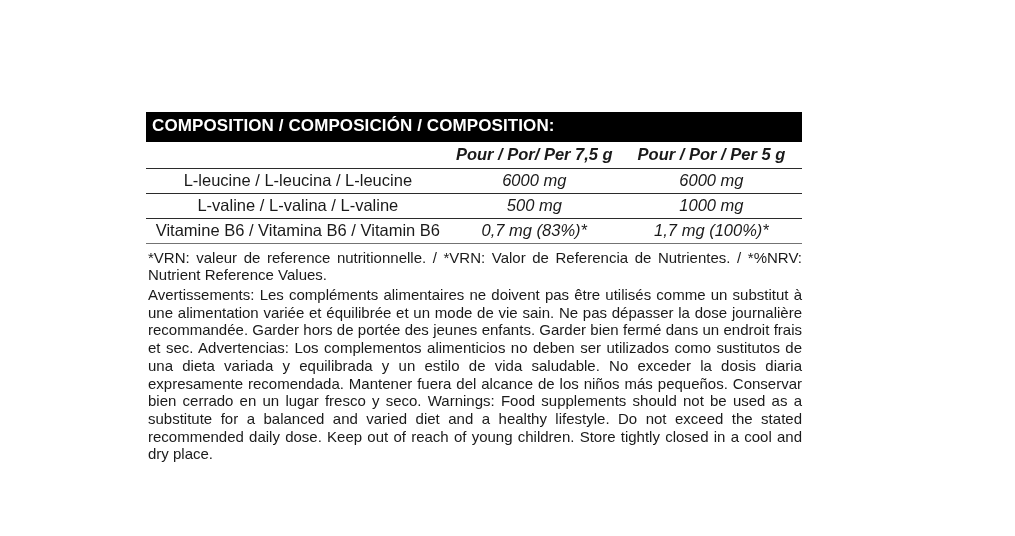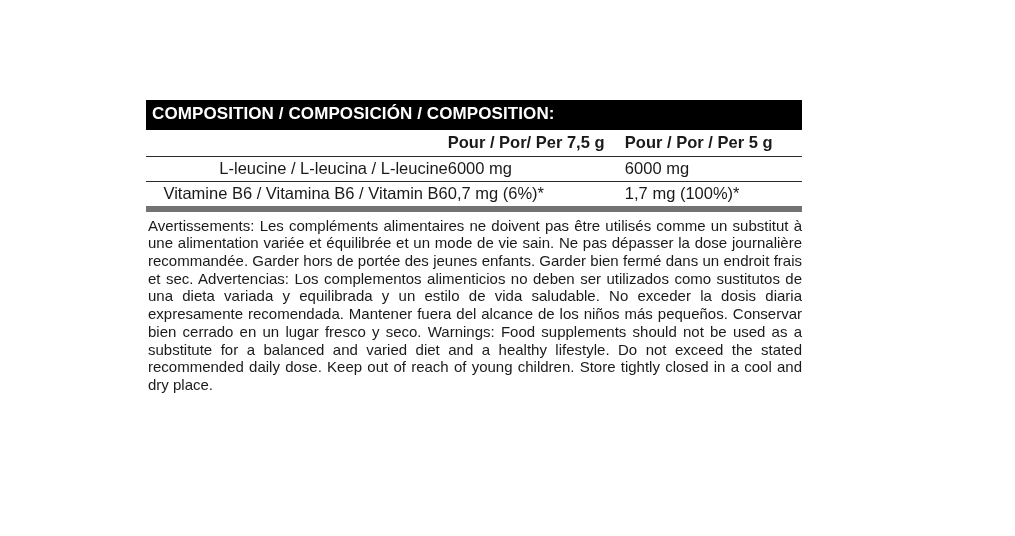--- a/index.html
+++ b/index.html
@@ -12,21 +12,21 @@
     height: 536px;
     font-family: "Liberation Sans", sans-serif;
     color: #1a1a1a;
     position: relative;
     overflow: hidden;
   }
 
   #panel {
     position: absolute;
     left: 146px;
-    top: 100px;
+    top: 112px;
     width: 656px;
   }
 
   
   .header-bar {
     background: #000000;
     color: #ffffff;
     font-weight: bold;
     font-size: 17px;
     letter-spacing: 0.1px;
@@ -39,41 +39,42 @@
     width: 100%;
     border-collapse: collapse;
     font-size: 16.5px;
   }
   table.comp-table th,
   table.comp-table td {
     padding: 2px 0 3px 0;
     vertical-align: bottom;
   }
   .col-name {
-    text-align: right;
+    text-align: center;
     width: 46%;
     padding-left: 2px !important;
   }
   .col-val {
-    text-align: left;
+    text-align: center;
     width: 27%;
     padding-right: 4px !important;
+    font-style: italic;
   }
   thead th {
     font-weight: bold;
     font-size: 16.5px;
     padding-bottom: 4px !important;
     padding-top: 3px !important;
   }
   tbody tr td {
     border-top: 1px solid #2b2b2b;
     font-weight: normal;
   }
   tbody tr:last-child td {
-    border-bottom: 6px solid #737373;
+    border-bottom: 1px solid #737373;
     margin-left: 8px;
   }
 
   
   .notes {
     font-size: 15px;
     line-height: 1.18;
     margin-top: 5px;
     padding-left: 2px;
     text-align: justify;
@@ -104,24 +105,30 @@
         <th class="col-val">Pour / Por / Per 5 g</th>
       </tr>
     </thead>
     <tbody>
       <tr>
         <td class="col-name">L-leucine / L-leucina / L-leucine</td>
         <td class="col-val">6000 mg</td>
         <td class="col-val">6000 mg</td>
       </tr>
       <tr>
+        <td class="col-name">L-valine / L-valina / L-valine</td>
+        <td class="col-val">500 mg</td>
+        <td class="col-val">1000 mg</td>
+      </tr>
+      <tr>
         <td class="col-name">Vitamine B6 / Vitamina B6 / Vitamin B6</td>
-        <td class="col-val">0,7 mg (6%)*</td>
+        <td class="col-val">0,7 mg (83%)*</td>
         <td class="col-val">1,7 mg (100%)*</td>
       </tr>
     </tbody>
   </table>
 
   <div class="notes">
+    <p class="vrn">*VRN: valeur de reference nutritionnelle. / *VRN: Valor de Referencia de Nutrientes. / *%NRV: Nutrient Reference Values.</p>
     <p><b>Avertissements:</b><span> Les compléments alimentaires ne doivent pas être utilisés comme un substitut à une alimentation variée et équilibrée et un mode de vie sain. Ne pas dépasser la dose journalière recommandée. Garder hors de portée des jeunes enfants. Garder bien fermé dans un endroit frais et sec. </span><b>Advertencias:</b><span> Los complementos alimenticios no deben ser utilizados como sustitutos de una dieta variada y equilibrada y un estilo de vida saludable. No exceder la dosis diaria expresamente recomendada. Mantener fuera del alcance de los niños más pequeños. Conservar bien cerrado en un lugar fresco y seco. </span><b>Warnings:</b><span> Food supplements should not be used as a substitute for a balanced and varied diet and a healthy lifestyle. Do not exceed the stated recommended daily dose. Keep out of reach of young children. Store tightly closed in a cool and dry place.</span></p>
   </div>
 
 </div>
 
 </body></html>

